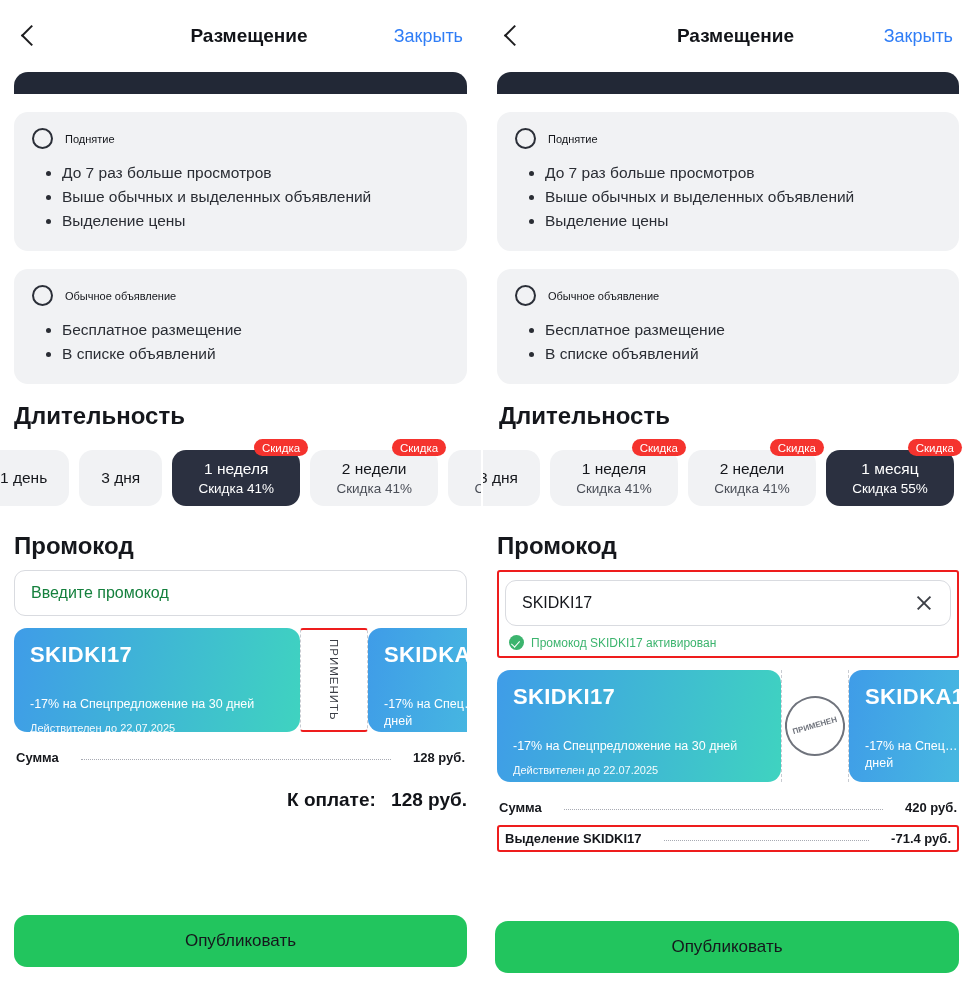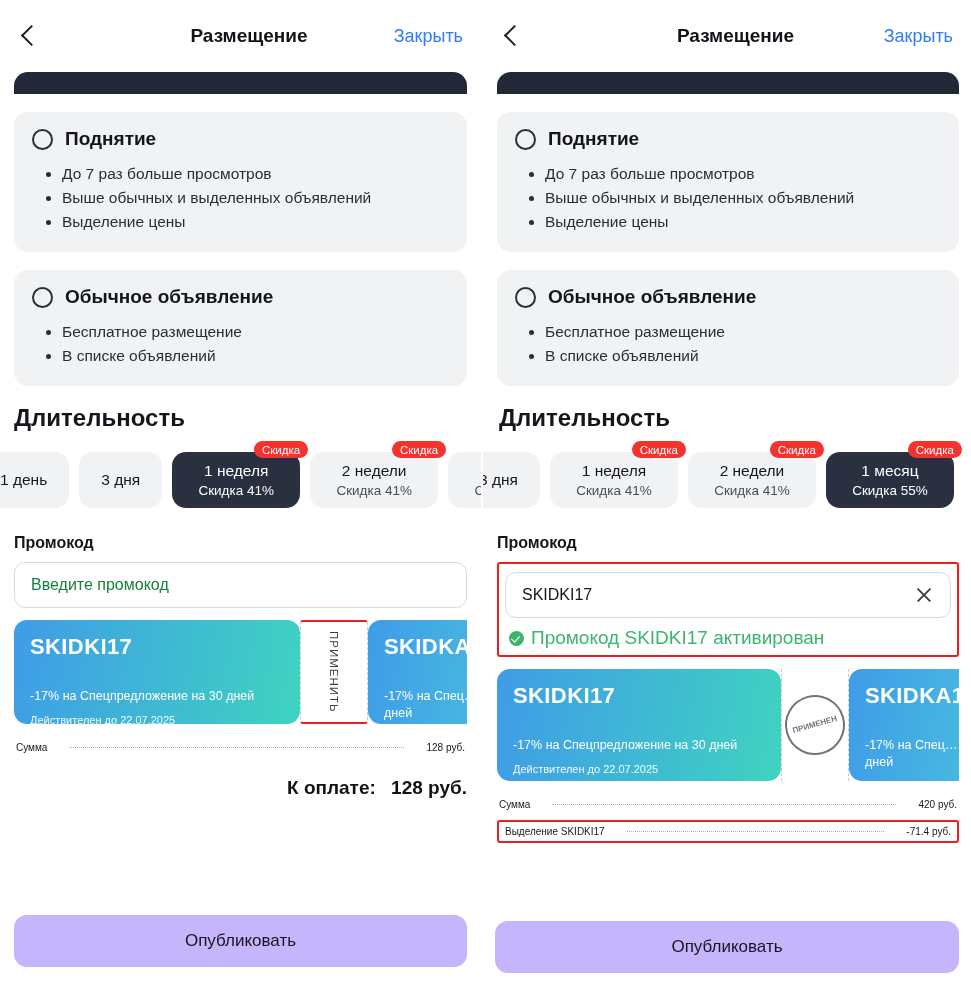--- a/index.html
+++ b/index.html
@@ -62,21 +62,21 @@
     background: #f1f2f4;
     border-radius: 14px;
     padding: 16px 18px 18px 18px;
     margin-bottom: 18px;
   }
   .card-head { display: flex; align-items: center; gap: 12px; }
   .radio {
     width: 21px; height: 21px; border-radius: 50%;
     border: 2px solid #2b2f38; flex: 0 0 auto;
   }
-  .card-title { font-size: 19px; font-weight: bold; color: #13151a; }
+  .card-title { font-size: 11px; font-weight: normal; color: #13151a; }
   .bullets { margin: 12px 0 0 16px; }
   .bullets li {
     font-size: 15.5px; color: #2a2d34;
     line-height: 1.55;
     list-style: disc;
     margin-left: 14px;
   }
 
   
   .sec-title {
@@ -111,21 +111,21 @@
   .badge {
     position: absolute; top: -11px; right: -8px;
     background: #f5332e; color: #ffffff;
     font-size: 11.5px;
     padding: 2.5px 8px;
     border-radius: 9px;
     white-space: nowrap;
   }
 
   
-  .promo-title { font-size: 16px; font-weight: bold; color: #15171c; margin: 14px 0 10px 0; }
+  .promo-title { font-size: 24px; font-weight: bold; color: #15171c; margin: 14px 0 10px 0; }
   .promo-input {
     height: 46px;
     border: 1.4px solid #d9dbe0;
     border-radius: 11px;
     display: flex; align-items: center;
     padding: 0 16px;
     font-size: 16px;
     background: #ffffff;
   }
   .promo-input .ph { color: #15803d; }
@@ -136,21 +136,21 @@
   .clear-x::before, .clear-x::after {
     content: ""; position: absolute; left: 1px; top: 9px;
     width: 18px; height: 1.8px; background: #3c3f46;
   }
   .clear-x::before { transform: rotate(45deg); }
   .clear-x::after  { transform: rotate(-45deg); }
 
   .promo-ok {
     display: flex; align-items: center; gap: 7px;
     margin: 9px 0 0 4px;
-    font-size: 19px; color: #3cb46e;
+    font-size: 12px; color: #3cb46e;
   }
   .ok-dot {
     width: 15px; height: 15px; border-radius: 50%;
     background: #3cb46e; position: relative; flex: 0 0 auto;
   }
   .ok-dot::after {
     content: ""; position: absolute; left: 4px; top: 3.5px;
     width: 4px; height: 7px;
     border-right: 1.8px solid #fff; border-bottom: 1.8px solid #fff;
     transform: rotate(42deg);
@@ -192,41 +192,42 @@
     border: 2px solid #6f737c;
     display: flex; align-items: center; justify-content: center;
     transform: rotate(-16deg);
     font-size: 8px; color: #6f737c; text-align: center; line-height: 1.2;
     font-weight: bold;
   }
 
   
   .total-row {
     display: flex; align-items: flex-end; gap: 22px;
-    font-size: 10px; color: #15171c;
+    font-size: 13px; color: #15171c;
     margin-top: 16px;
     padding: 2px 2px;
+    font-weight: bold;
   }
   .total-row .dots {
     flex: 1 1 auto;
     border-bottom: 1.6px dotted #a8abb3;
     margin-bottom: 5px;
   }
   .pay-row {
     text-align: right;
     font-size: 19px; font-weight: bold; color: #111318;
     margin-top: 22px;
   }
   .pay-row .amount { margin-left: 10px; }
 
   .publish {
     position: absolute;
     left: 14px; right: 14px; bottom: 14px;
     height: 52px;
-    background: #c4b5fd;
+    background: #22c55e;
     border-radius: 13px;
     display: flex; align-items: center; justify-content: center;
     font-size: 17px; color: #15171c;
   }
   .panel.right .publish { left: 12px; right: 12px; bottom: 8px; }
 </style>
 </head>
 <body>
 
 <div class="screens">

